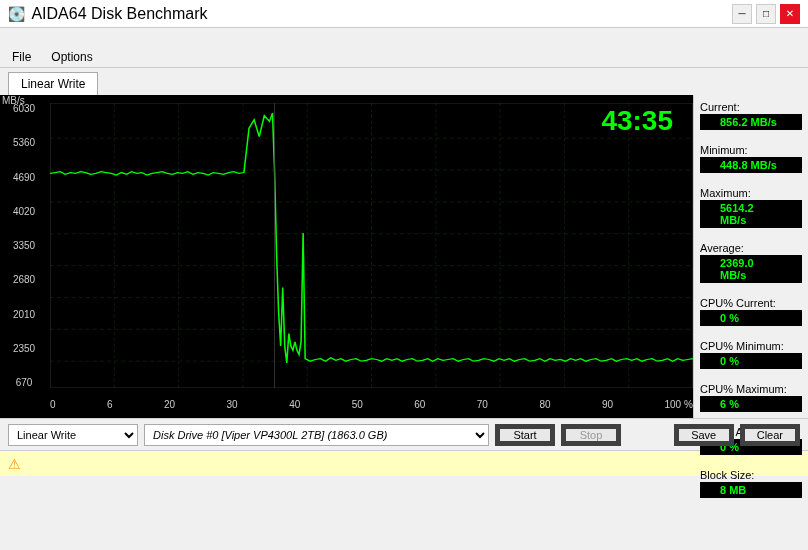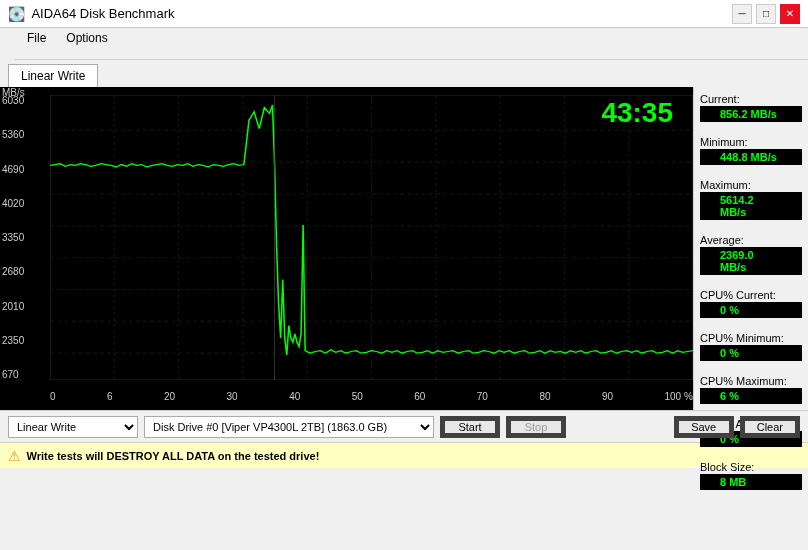--- a/index.html
+++ b/index.html
@@ -19,21 +19,21 @@
       padding: 4px 8px;
       border-bottom: 1px solid #ccc;
       height: 28px;
     }
     .title-bar-left {
       display: flex;
       align-items: center;
       gap: 6px;
     }
     .title-text {
-      font-size: 13px;
+      font-size: 16px;
       font-weight: normal;
     }
     .title-bar-controls {
       display: flex;
       gap: 4px;
     }
     .title-btn {
       width: 20px;
       height: 20px;
       background: #f0f0f0;
@@ -44,23 +44,22 @@
       justify-content: center;
       font-size: 10px;
     }
     .title-btn.close { background: #e81123; color: #fff; border-color: #e81123; }
     .menu-bar {
       background: #f0f0f0;
       padding: 2px 8px;
       display: flex;
       gap: 12px;
       border-bottom: 1px solid #ccc;
-      height: 32px;
-      align-items: flex-start;
-      margin-left: 15px;
+      height: 40px;
+      align-items: flex-end;
     }
     .menu-item {
       cursor: pointer;
       padding: 1px 4px;
       font-size: 12px;
     }
     .tab-bar {
       padding: 4px 8px 0;
       background: #f0f0f0;
       display: flex;
@@ -99,21 +98,21 @@
       top: 8px;
       bottom: 30px;
       display: flex;
       flex-direction: column;
       justify-content: space-between;
       color: #ccc;
       font-size: 10px;
       text-align: right;
       width: 46px;
     }
-    .y-label { text-align: left; padding-right: 2px; }
+    .y-label { text-align: center; padding-right: 2px; }
     .y-axis-unit {
       position: absolute;
       left: 2px;
       top: 0px;
       color: #ccc;
       font-size: 10px;
     }
     .x-axis-labels {
       position: absolute;
       bottom: 8px;
@@ -163,21 +162,21 @@
     }
     .dropdown {
       height: 22px;
       border: 1px solid #aaa;
       background: #fff;
       font-size: 11px;
       padding: 1px 4px;
       cursor: pointer;
     }
     .dropdown-small { width: 130px; }
-    .dropdown-large { width: 290px; }
+    .dropdown-large { width: 345px; font-style: italic; }
     .btn {
       height: 22px;
       min-width: 60px;
       border: 5px solid #404040;
       background: #e8e8e8;
       font-size: 11px;
       cursor: pointer;
       padding: 0 12px;
     }
     .btn:disabled { color: #999; cursor: default; }
@@ -359,14 +358,13 @@
   </select>
   <button class="btn">Start</button>
   <button class="btn" disabled="">Stop</button>
   <div class="spacer"></div>
   <button class="btn btn-save">Save</button>
   <button class="btn btn-clear">Clear</button>
 </div>
 
 <div class="warning-bar">
   <span class="warn-icon">⚠</span>
-  <span class="warn-text">Write tests will DESTROY ALL DATA on the tested drive!</span>
 </div>
 
 </body></html>

